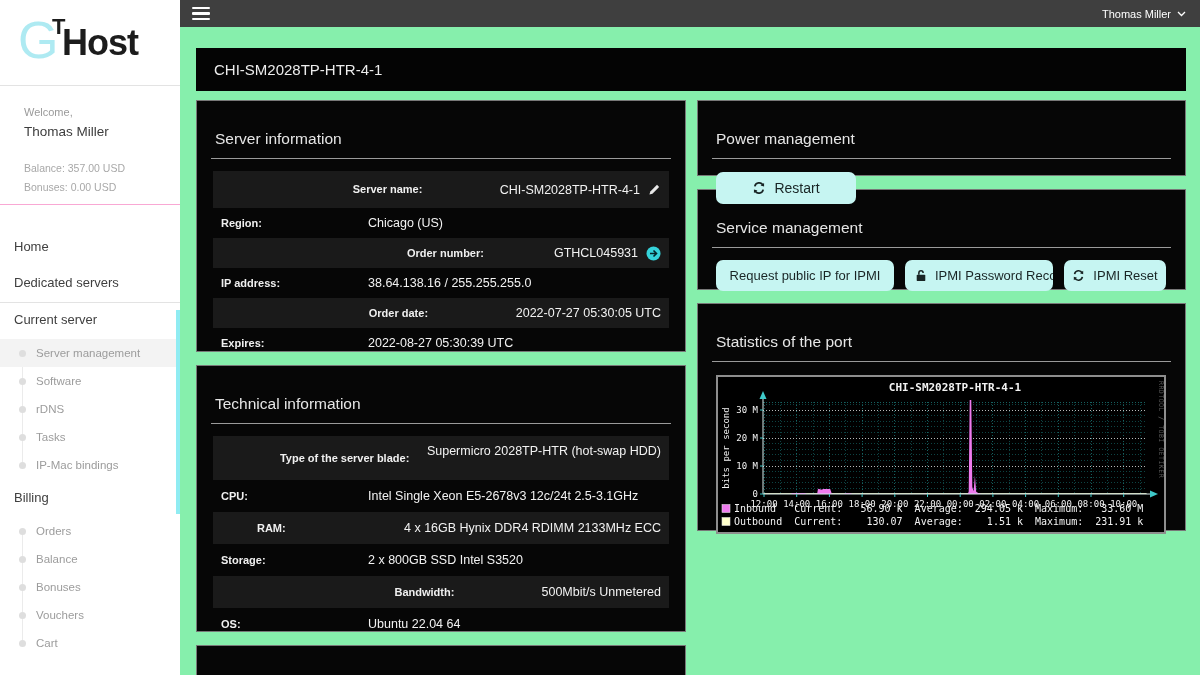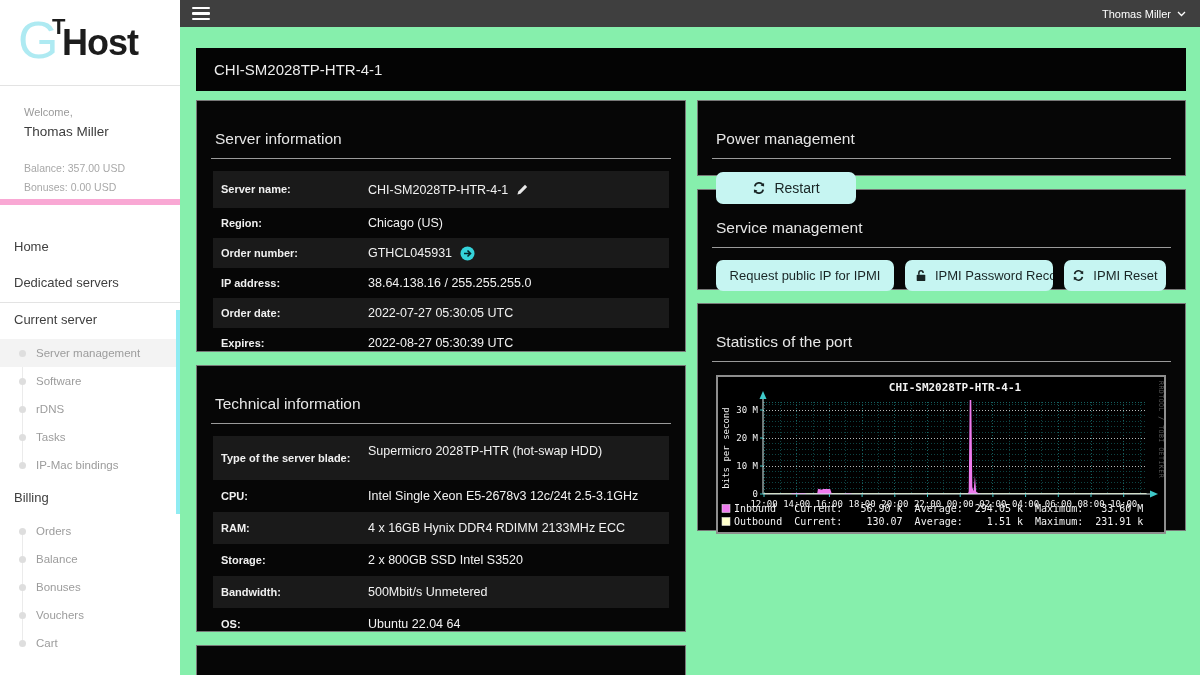--- a/index.html
+++ b/index.html
@@ -6,21 +6,21 @@
   html,body { width:1200px; height:675px; overflow:hidden; background:#1b1b1b;
               font-family:"Liberation Sans", sans-serif; }
   body { position:relative; }
 
   
   .sidebar { position:absolute; left:0; top:0; width:180px; height:675px; background:#ffffff; z-index:5; }
   .logo-block { height:86px; border-bottom:1px solid #e3e3e3; padding:10px 0 0 18px; position:relative; }
   .logo-g { font-size:52px; line-height:60px; color:#aeeaf2; font-weight:400; }
   .logo-t { position:absolute; left:52px; top:14px; font-size:22px; font-weight:700; color:#1d1d1d; }
   .logo-host { position:absolute; left:62px; top:22px; font-size:36px; font-weight:800; color:#1c1c1c; letter-spacing:-1px; }
-  .welcome-block { padding:20px 16px 0 24px; height:119px; border-bottom:6px solid #f9a8d4; }
+  .welcome-block { padding:20px 16px 0 24px; height:119px; border-bottom:1px solid #f9a8d4; }
   .welcome-label { font-size:11px; color:#9a9a9a; }
   .user-name { font-size:13.5px; color:#3d3d3d; margin-top:6px; }
   .balance-line { font-size:10.5px; color:#a8a8a8; margin-top:23px; }
   .bonus-line { font-size:10.5px; color:#a8a8a8; margin-top:7px; }
   .nav-item { height:28px; display:flex; align-items:center; padding-left:14px; font-size:13px; color:#3f3f3f; cursor:pointer; }
   .nav-divider { height:1px; background:#e3e3e3; }
   .subnav { position:relative; }
   .subnav-line { position:absolute; left:22px; top:14px; bottom:14px; width:1px; background:#ebebeb; }
   .subnav-item { position:relative; height:28px; display:flex; align-items:center; padding-left:36px;
                  font-size:11.5px; color:#9c9c9c; cursor:pointer; }
@@ -43,21 +43,21 @@
   .col-left  { position:absolute; left:16px;  top:73px; width:490px; }
   .col-right { position:absolute; left:517px; top:73px; width:489px; }
 
   .panel { background:#060606; border:1px solid #787878; margin-bottom:13px; }
   .panel-header { display:flex; align-items:center; justify-content:space-between;
                   padding:29px 16px 10px 18px; font-size:15.5px; color:#e6e6e6; }
   .panel-hr { height:1px; background:#9a9a9a; margin:0 14px; }
 
   .info-table { margin:12px 16px 12px; }
   .info-row { display:flex; align-items:center; min-height:30px; padding:4px 8px; }
-  .info-row.alt { background:#1a1a1a; }
+  .info-row.alt { background:#1a1a1a;justify-content:flex-end; }
   .info-row.tall { min-height:37px; }
   .info-label { width:147px; flex:none; font-weight:bold; font-size:11px; color:#f0f0f0; line-height:1.5; padding-right:8px; }
   .info-value { font-size:12.5px; color:#f2f2f2; display:flex; align-items:center; gap:8px; }
 
   .btn { display:inline-flex; align-items:center; justify-content:center; gap:8px;
          background:#c6f5f2; color:#192525; border:none; border-radius:7px;
          font-family:"Liberation Sans", sans-serif; font-size:14px; cursor:pointer; }
   .btn-restart { width:140px; height:32px; margin:13px 0 18px 18px; }
   .service-row { display:flex; gap:11px; margin:12px 0 16px 18px; }
   .btn-service { height:31px; font-size:13px; flex:none; }

